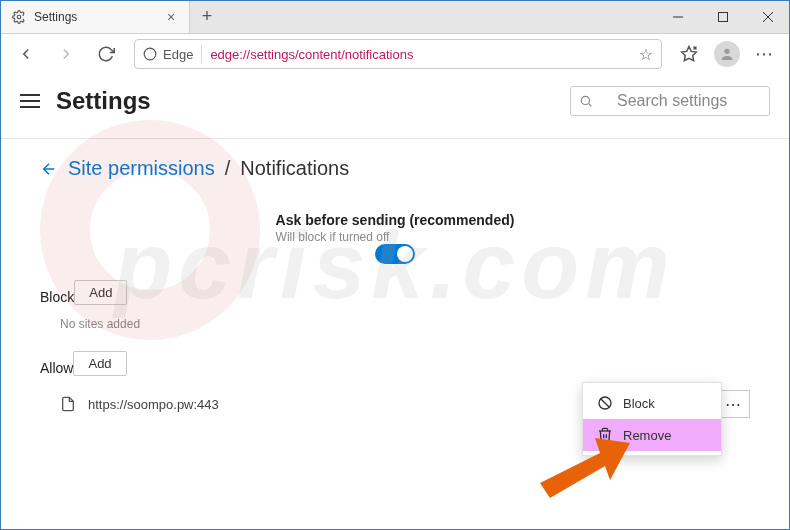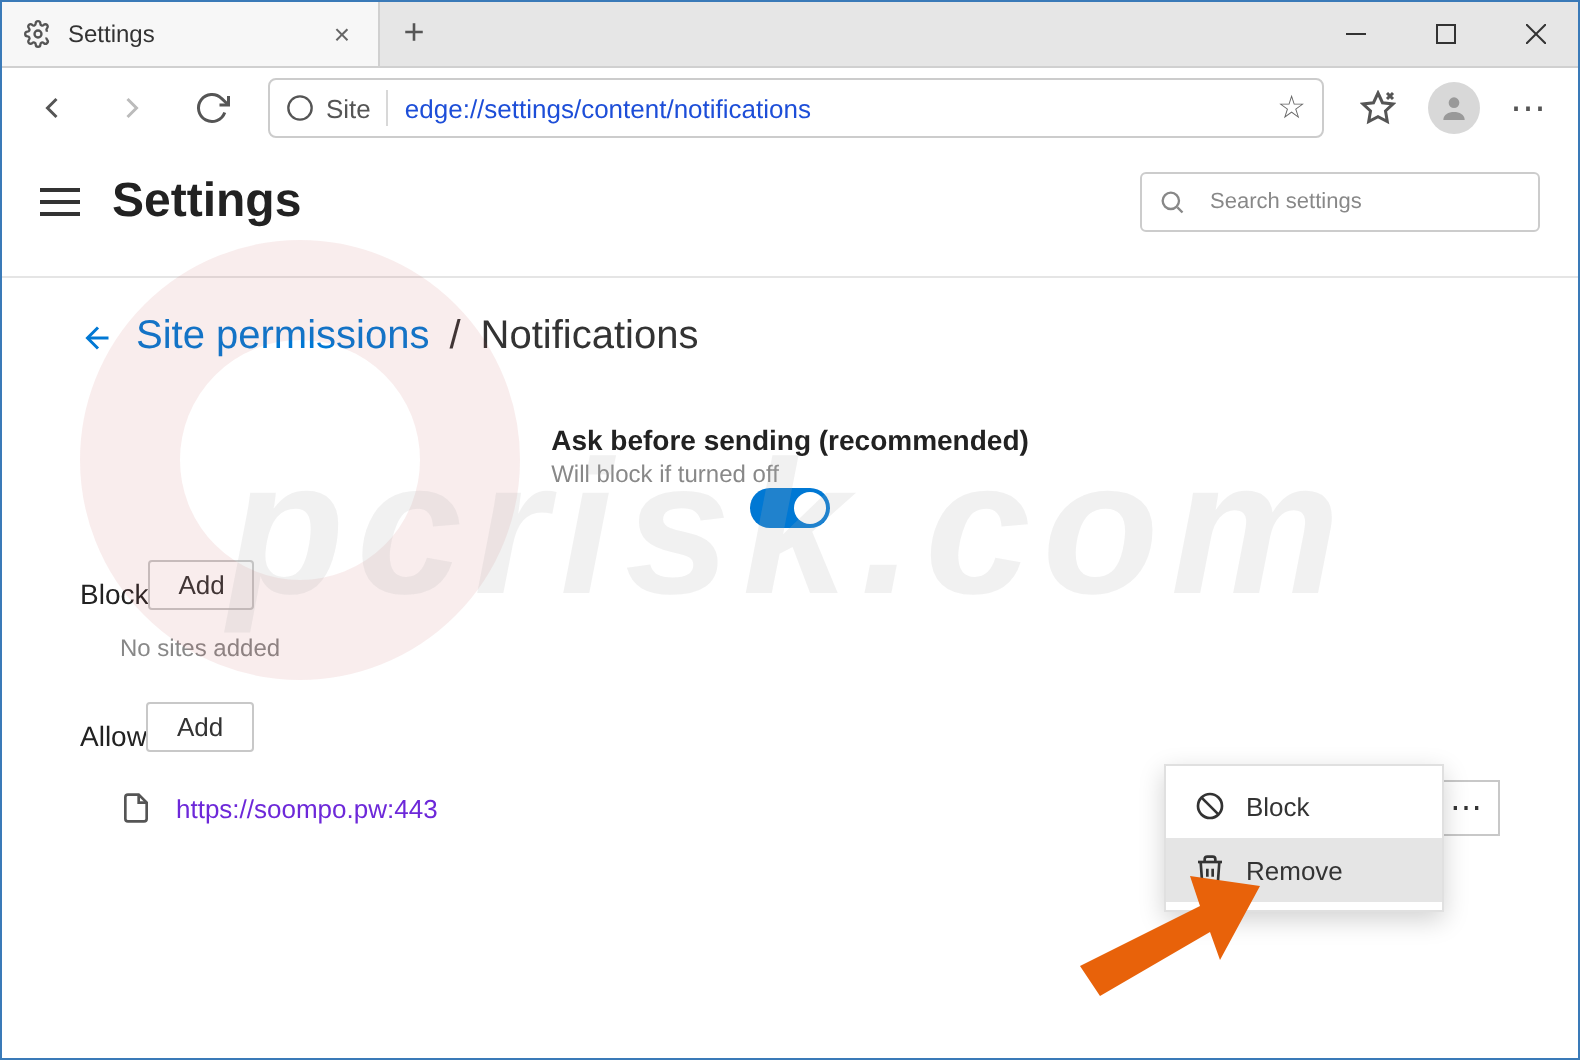--- a/index.html
+++ b/index.html
@@ -17,31 +17,31 @@
 .winbtn { width: 45px; display: flex; align-items: center; justify-content: center; color: #333; }
 .winbtn svg { width: 10px; height: 10px; }
 
 
 .toolbar { height: 40px; display: flex; align-items: center; padding: 0 8px; gap: 4px; }
 .tbtn { width: 36px; height: 32px; display: flex; align-items: center; justify-content: center; color: #555; border-radius: 4px; }
 .tbtn.disabled { color: #bbb; }
 .addrbox { flex: 1; height: 30px; border: 1px solid #ccc; border-radius: 4px; display: flex; align-items: center; padding: 0 8px; gap: 8px; margin: 0 6px; }
 .addrbox .edge-label { font-size: 13px; color: #555; display: flex; align-items: center; gap: 6px; }
 .addrbox .sep { width: 1px; height: 18px; background: #d8d8d8; }
-.addrbox .url { font-size: 13px; color: #1d4ed8; flex: 1; }
+.addrbox .url { font-size: 13px; color: #be185d; flex: 1; }
 .addrbox .star { color: #666; }
 .iconbtn { width: 34px; height: 32px; display: flex; align-items: center; justify-content: center; color: #555; }
 .avatar { width: 26px; height: 26px; background: #d8d8d8; border-radius: 50%; display: flex; align-items: center; justify-content: center; }
 
 
 .settings-header { display: flex; align-items: center; padding: 12px 20px 8px; gap: 16px; }
 .hamburger { width: 20px; display: flex; flex-direction: column; gap: 4px; }
 .hamburger span { height: 2px; background: #333; }
 .settings-title { font-size: 24px; font-weight: 600; color: #222; flex: 1; }
-.searchbox { width: 200px; height: 30px; border: 1px solid #ccc; border-radius: 3px; display: flex; align-items: center; padding: 0 8px; gap: 12px; color: #888; font-size: 11px; }
+.searchbox { width: 200px; height: 30px; border: 1px solid #ccc; border-radius: 3px; display: flex; align-items: center; padding: 0 8px; gap: 24px; color: #888; font-size: 16px; }
 
 
 .content { padding: 18px 40px 20px 40px; border-top: 1px solid #e5e5e5; margin-top: 14px; }
 .breadcrumb { display: flex; align-items: center; gap: 10px; font-size: 20px; margin-bottom: 22px; }
 .breadcrumb .backarrow { color: #0078d4; width: 18px; }
 .breadcrumb .link { color: #0078d4; }
 .breadcrumb .slash { color: #333; }
 .breadcrumb .current { color: #333; }
 
 .row { display: flex; align-items: center; padding: 10px 4px; flex-direction: column; }
@@ -51,27 +51,27 @@
 .toggle { width: 40px; height: 20px; background: #0078d4; border-radius: 10px; position: relative; }
 .toggle::after { content: ""; position: absolute; right: 2px; top: 2px; width: 16px; height: 16px; background: #fff; border-radius: 50%; }
 
 .section-title { font-size: 14px; color: #222; margin-top: 8px; }
 .section-row { display: flex; align-items: center; padding: 6px 0; }
 .addbtn { border: 1px solid #c8c8c8; background: #fff; padding: 4px 14px; font-size: 13px; color: #333; border-radius: 2px; }
 .empty { font-size: 12px; color: #888; padding: 6px 0 14px 20px; }
 
 .site-row { display: flex; align-items: center; padding: 8px 0 8px 20px; gap: 12px; }
 .site-row .fileicon { width: 16px; height: 16px; }
-.site-row .sitename { font-size: 13px; color: #6d28d9; flex: 1; }
+.site-row .sitename { font-size: 13px; color: #404040; flex: 1; }
 .morebtn { width: 32px; height: 28px; border: 1px solid #c8c8c8; display: flex; align-items: center; justify-content: center; font-size: 16px; color: #333; letter-spacing: 2px; }
 
 
 .ctxmenu { position: absolute; right: 68px; top: 382px; width: 140px; background: #fff; box-shadow: 0 4px 12px rgba(0,0,0,0.18); border: 1px solid #e0e0e0; padding: 4px 0; z-index: 50; }
 .ctxitem { display: flex; align-items: center; gap: 10px; padding: 8px 14px; font-size: 13px; color: #333; }
-.ctxitem.hover { background: #e5e5e5; }
+.ctxitem.hover { background: #f0abfc; }
 .ctxitem svg { width: 16px; height: 16px; }
 
 
 .arrow { position: absolute; left: 540px; top: 438px; z-index: 60; }
 
 
 .wm { position: absolute; top: 50%; left: 50%; transform: translate(-50%, -50%) rotate(0deg); font-size: 95px; font-weight: 700; color: rgba(180,180,180,0.18); letter-spacing: 6px; pointer-events: none; white-space: nowrap; z-index: 5; font-style: italic; }
 .wm-circle { position: absolute; left: 40px; top: 120px; width: 220px; height: 220px; border: 50px solid rgba(200,80,80,0.1); border-radius: 50%; pointer-events: none; z-index: 4; }
 
 
@@ -126,21 +126,21 @@
       <svg width="18" height="18" viewBox="0 0 24 24" fill="none" stroke="#555" stroke-width="2">
         <polyline points="23 4 23 10 17 10"></polyline>
         <path d="M20.49 15a9 9 0 1 1-2.12-9.36L23 10"></path>
       </svg>
     </div>
   <div class="addrbox">
     <span class="edge-label">
       <svg width="14" height="14" viewBox="0 0 24 24">
           <circle cx="12" cy="12" r="10" fill="none" stroke="#555" stroke-width="2"></circle>
         </svg>
-      <span>Site</span>
+      <span>Edge</span>
     </span>
     <span class="sep"></span>
     <span class="url">edge://settings/content/notifications</span>
     <span class="star">☆</span>
   </div>
   <div class="iconbtn">
       <svg width="18" height="18" viewBox="0 0 24 24" fill="none" stroke="#555" stroke-width="2">
         <polygon points="12 2 15 8.5 22 9.3 17 14 18.2 21 12 17.8 5.8 21 7 14 2 9.3 9 8.5 12 2"></polygon>
         <line x1="18" y1="2" x2="22" y2="6"></line>
         <line x1="22" y1="2" x2="18" y2="6"></line>

